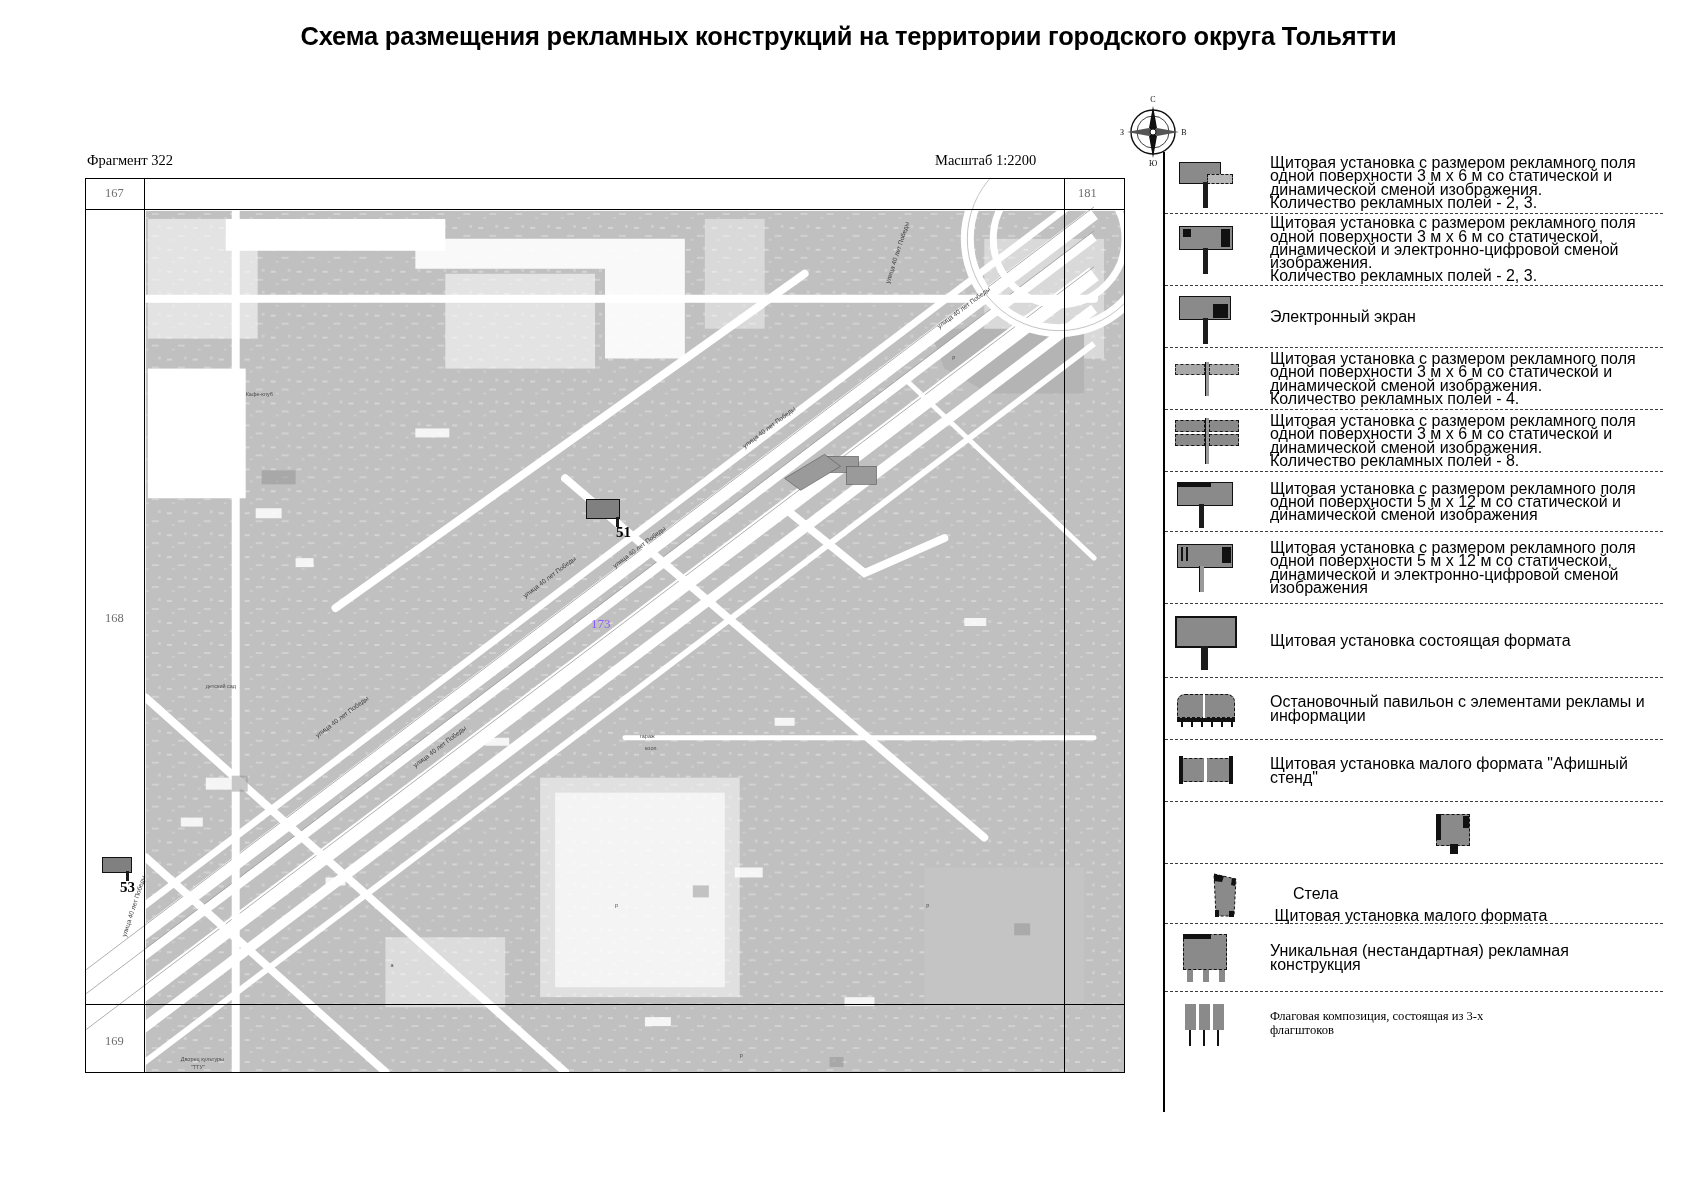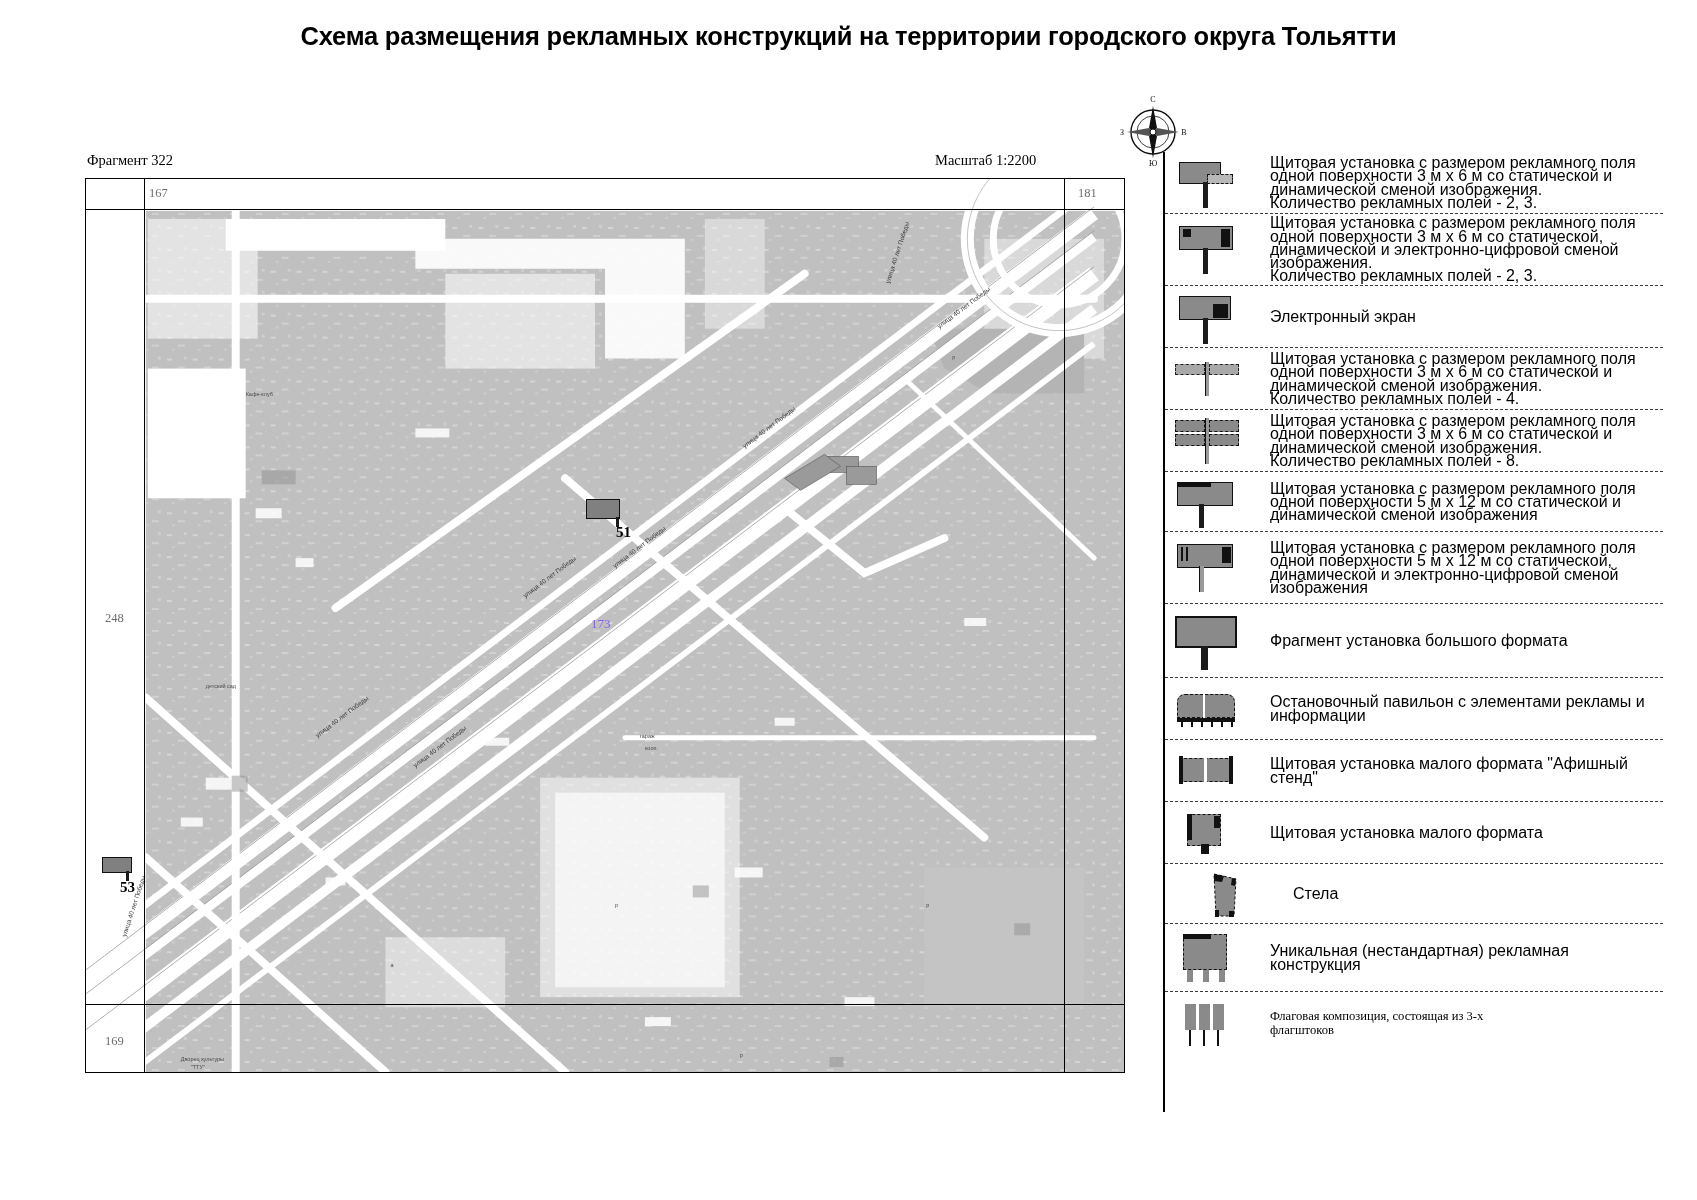--- a/index.html
+++ b/index.html
@@ -344,23 +344,23 @@
           <text x="305" y="790">a</text>
         </g>
       </g>
     </svg>
 
     <div class="grid-v" style="left:58px;"></div>
     <div class="grid-v" style="left:978px;"></div>
     <div class="grid-h" style="top:30px;"></div>
     <div class="grid-h" style="top:825px;"></div>
 
-    <div class="corner-tag" style="left:19px; top:7px;margin-left:44px;">167</div>
+    <div class="corner-tag" style="left:19px; top:7px;">167</div>
     <div class="corner-tag" style="left:992px; top:7px;">181</div>
-    <div class="corner-tag" style="left:19px; top:432px;">248</div>
+    <div class="corner-tag" style="left:19px; top:432px;">168</div>
     <div class="corner-tag" style="left:19px; top:855px;">169</div>
 
     <div class="sheet-num" style="left:505px; top:437px;">173</div>
 
     <div class="marker" style="left:500px; top:320px; width:60px; height:40px;">
       <div class="sign-board" style="left:0; top:0; width:34px; height:20px;"></div>
       <div class="sign-post" style="left:30px; top:18px; width:3px; height:10px;"></div>
       <div class="marker-num" style="left:30px; top:25px;">51</div>
     </div>
 
@@ -459,21 +459,21 @@
 одной поверхности 5 м х 12 м со статической,
 динамической и электронно-цифровой сменой
 изображения</div>
   </div>
 
   <div class="legend-row" style="height:74px;">
     <div class="legend-icon">
       <div class="ic ic-board" style="left:10px; top:10px; width:62px; height:32px; border:2px solid #111;"></div>
       <div class="ic ic-post" style="left:36px; top:40px; width:7px; height:24px;"></div>
     </div>
-    <div class="legend-text">Фрагмент установка большого формата</div>
+    <div class="legend-text">Щитовая установка состоящая формата</div>
   </div>
 
   <div class="legend-row" style="height:62px;">
     <div class="legend-icon">
       <div class="ic" style="left:12px; top:14px; width:58px; height:24px; background:#8a8a8a; border:1px dashed #111; box-sizing:border-box; border-radius:8px 8px 0 0;"></div>
       <div class="ic" style="left:38px; top:14px; width:2px; height:24px; background:#ffffff;"></div>
       <div class="ic ic-dark" style="left:12px; top:38px; width:58px; height:4px;"></div>
       <div class="ic ic-dark" style="left:16px; top:42px; width:2px; height:5px;"></div>
       <div class="ic ic-dark" style="left:26px; top:42px; width:2px; height:5px;"></div>
       <div class="ic ic-dark" style="left:36px; top:42px; width:2px; height:5px;"></div>
@@ -489,21 +489,21 @@
     <div class="legend-icon">
       <div class="ic ic-board-dash" style="left:14px; top:16px; width:54px; height:24px;"></div>
       <div class="ic" style="left:39px; top:16px; width:3px; height:24px; background:#ffffff;"></div>
       <div class="ic ic-dark" style="left:14px; top:14px; width:4px; height:28px;"></div>
       <div class="ic ic-dark" style="left:64px; top:14px; width:4px; height:28px;"></div>
     </div>
     <div class="legend-text">Щитовая установка малого формата "Афишный
 стенд"</div>
   </div>
 
-  <div class="legend-row" style="height:62px;">
+  <div class="legend-row" style="height:62px;flex-direction:column;">
     <div class="legend-icon">
       <div class="ic ic-board-dash" style="left:22px; top:10px; width:34px; height:32px;"></div>
       <div class="ic ic-dark" style="left:22px; top:10px; width:5px; height:26px;"></div>
       <div class="ic ic-dark" style="left:49px; top:12px; width:6px; height:12px;"></div>
       <div class="ic ic-dark" style="left:36px; top:40px; width:8px; height:10px;"></div>
     </div>
     <div class="legend-text">Щитовая установка малого формата</div>
   </div>
 
   <div class="legend-row" style="height:60px;padding-left:23px;">

